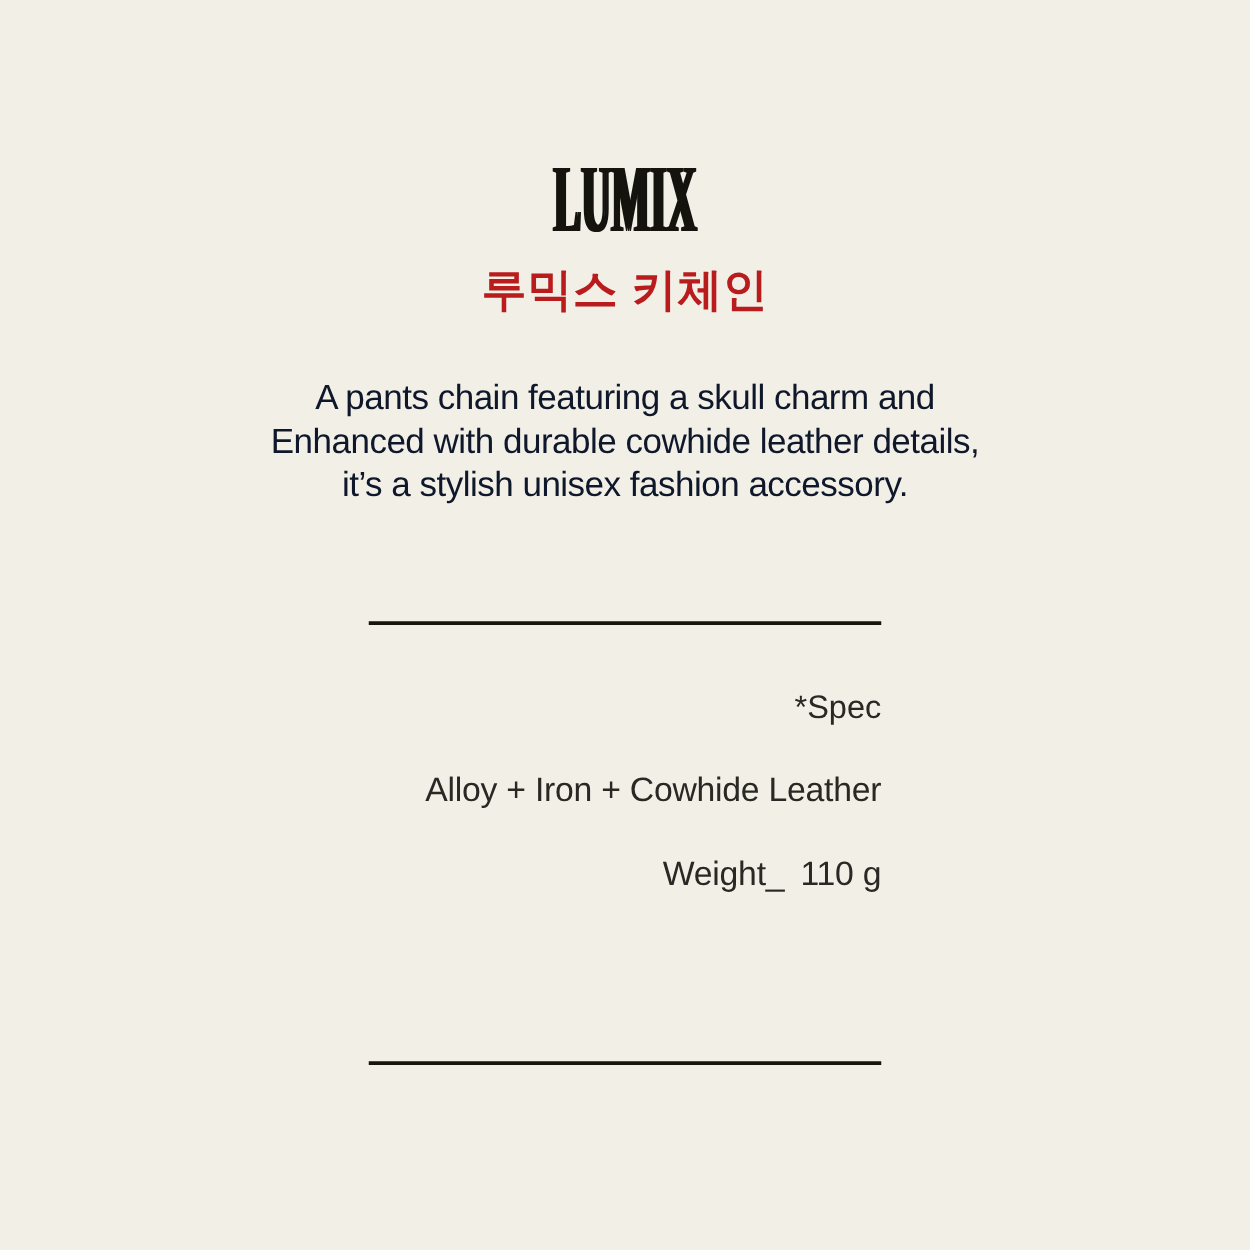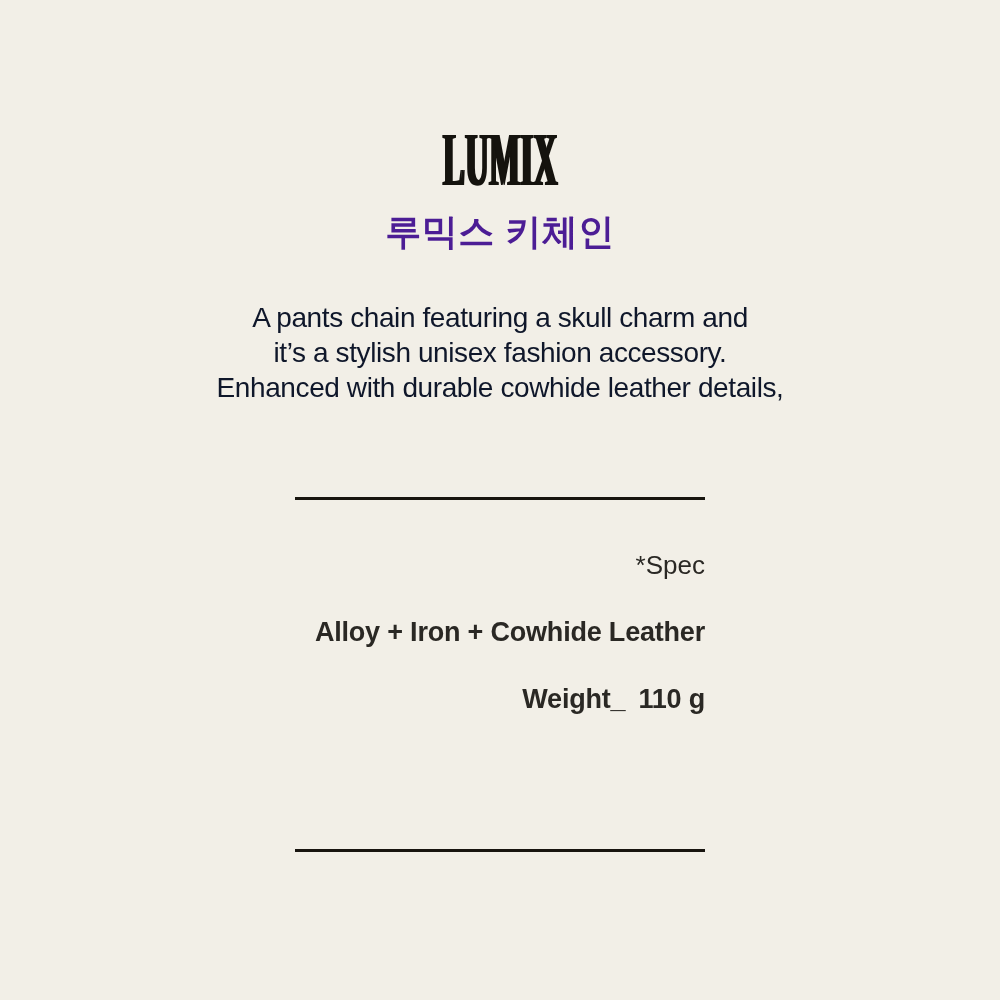--- a/index.html
+++ b/index.html
@@ -42,21 +42,21 @@
   
   .product-title-ko {
     position: absolute;
     top: 210px;
     left: 0;
     width: 100%;
     text-align: center;
     font-size: 36px;
     font-weight: 600;
     line-height: 44px;
-    color: #4c1d95;
+    color: #b91c1c;
     letter-spacing: 0.5px;
     font-family: "Liberation Sans", "DejaVu Sans", sans-serif;
   }
 
   
   .description {
     position: absolute;
     top: 301px;
     left: 0;
     width: 100%;
@@ -88,21 +88,21 @@
     color: #2a2824;
     font-weight: 400;
   }
   .spec-material,
   .spec-row {
     margin-top: 37px;
     font-size: 27px;
     line-height: 30px;
     color: #2a2824;
     letter-spacing: -0.2px;
-    font-weight: 700;
+    font-weight: 400;
   }
   .spec-label {
     margin-right: 13px;
   }
   .spec-label:empty {
     margin-right: 0;
   }
 </style>
 </head>
 <body>
@@ -110,22 +110,22 @@
 <div class="page">
 
   <div class="logo-wrap">
     <span class="logo-text">LUMIX</span>
   </div>
 
   <div class="product-title-ko">루믹스 키체인</div>
 
   <div class="description">
     <div>A pants chain featuring a skull charm and</div>
+    <div>Enhanced with durable cowhide leather details,</div>
     <div>it’s a stylish unisex fashion accessory.</div>
-    <div>Enhanced with durable cowhide leather details,</div>
   </div>
 
   <div class="spec-panel">
     <div class="spec-heading">*Spec</div>
 
     <div class="spec-material">Alloy + Iron + Cowhide Leather</div>
 
 
     <div class="spec-row">
       <span class="spec-label">Weight_</span><span class="spec-value">110 g</span>

